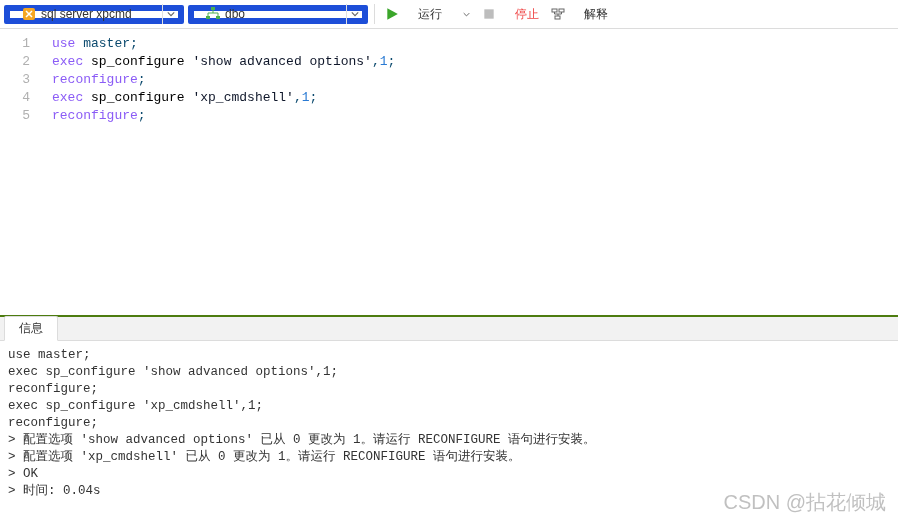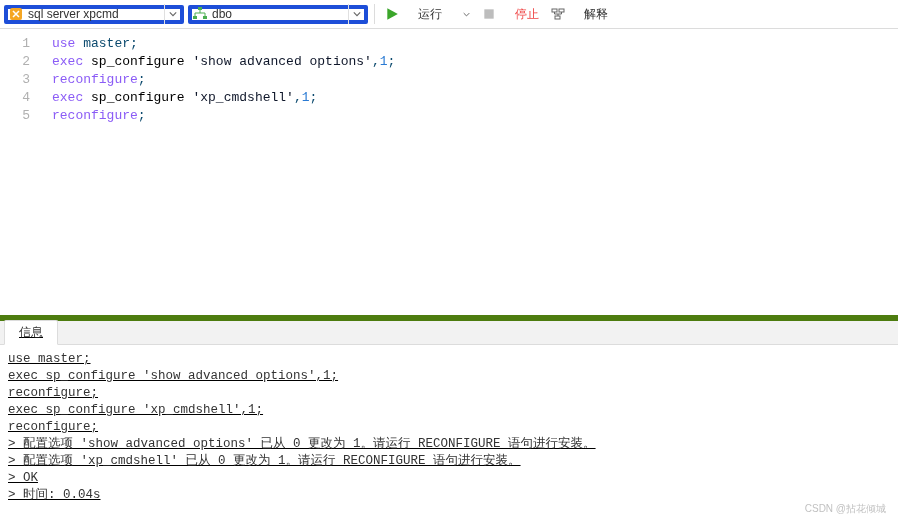--- a/index.html
+++ b/index.html
@@ -19,25 +19,25 @@
     display: flex;
     align-items: center;
     padding: 3px 4px;
     gap: 4px;
     border-bottom: 1px solid #dcdcdc;
     background: #fff;
   }
   .combo {
     display: flex;
     align-items: center;
-    border: 4px solid #1d4ed8;
+    border: 6px solid #1d4ed8;
     background: #fff;
     height: 19px;
     border-radius: 2px;
-    padding-left: 0;
+    padding-left: 11px;
   }
   .combo .ic { width: 16px; height:16px; display:flex;align-items:center;justify-content:center;}
   .combo span.lbl { padding: 0 6px 0 4px; color:#333;}
   .combo .chev {
     width:16px;height:20px;display:flex;align-items:center;justify-content:center;
     border-left:1px solid #e0e0e0;
   }
   .combo .chev svg{width:8px;height:8px;}
   .c1{width:180px;}
   .c2{width:180px;}
@@ -67,24 +67,24 @@
     padding-right:10px;user-select:none;
   }
   .code{flex:1;white-space:pre;color:#333;}
   .kw{color:#8b5cf6;margin-left:12px;}
   .fn{color:#000000;}
   .str{color:#0f172a;}
   .num{color:#2a7ad3;}
   .pn{color:#0c4a6e;}
   
   .panel{
-    border-top:6px solid #4d7c0f;
+    border-top:2px solid #4d7c0f;
     background:#fff;
     flex:1;
-    display:flex;flex-direction:column;text-decoration:underline;
+    display:flex;flex-direction:column;
   }
   .tabs{
     display:flex;
     background:#f2f2f2;
     border-bottom:1px solid #dcdcdc;
     padding-left:4px;
     height:24px;align-items:flex-end;
   }
   .tab{
     background:#fff;border:1px solid #dcdcdc;border-bottom:1px solid #fff;
@@ -92,21 +92,21 @@
     border-radius:2px 2px 0 0;
   }
   .msgs{
     font-family: Consolas,"Courier New",monospace;
     font-size:12.5px;line-height:17px;
     padding:6px 8px;color:#333;white-space:pre;overflow:auto;flex:1;
   }
   
   .wm{
     position:absolute;right:12px;bottom:8px;color:rgba(140,140,140,0.55);
-    font-size:10px;font-family:"Microsoft YaHei",sans-serif;
+    font-size:20px;font-family:"Microsoft YaHei",sans-serif;
     pointer-events:none;
   }
 </style>
 </head>
 <body>
 
 <div class="toolbar">
 
   <div class="combo c1">
     <span class="ic">

